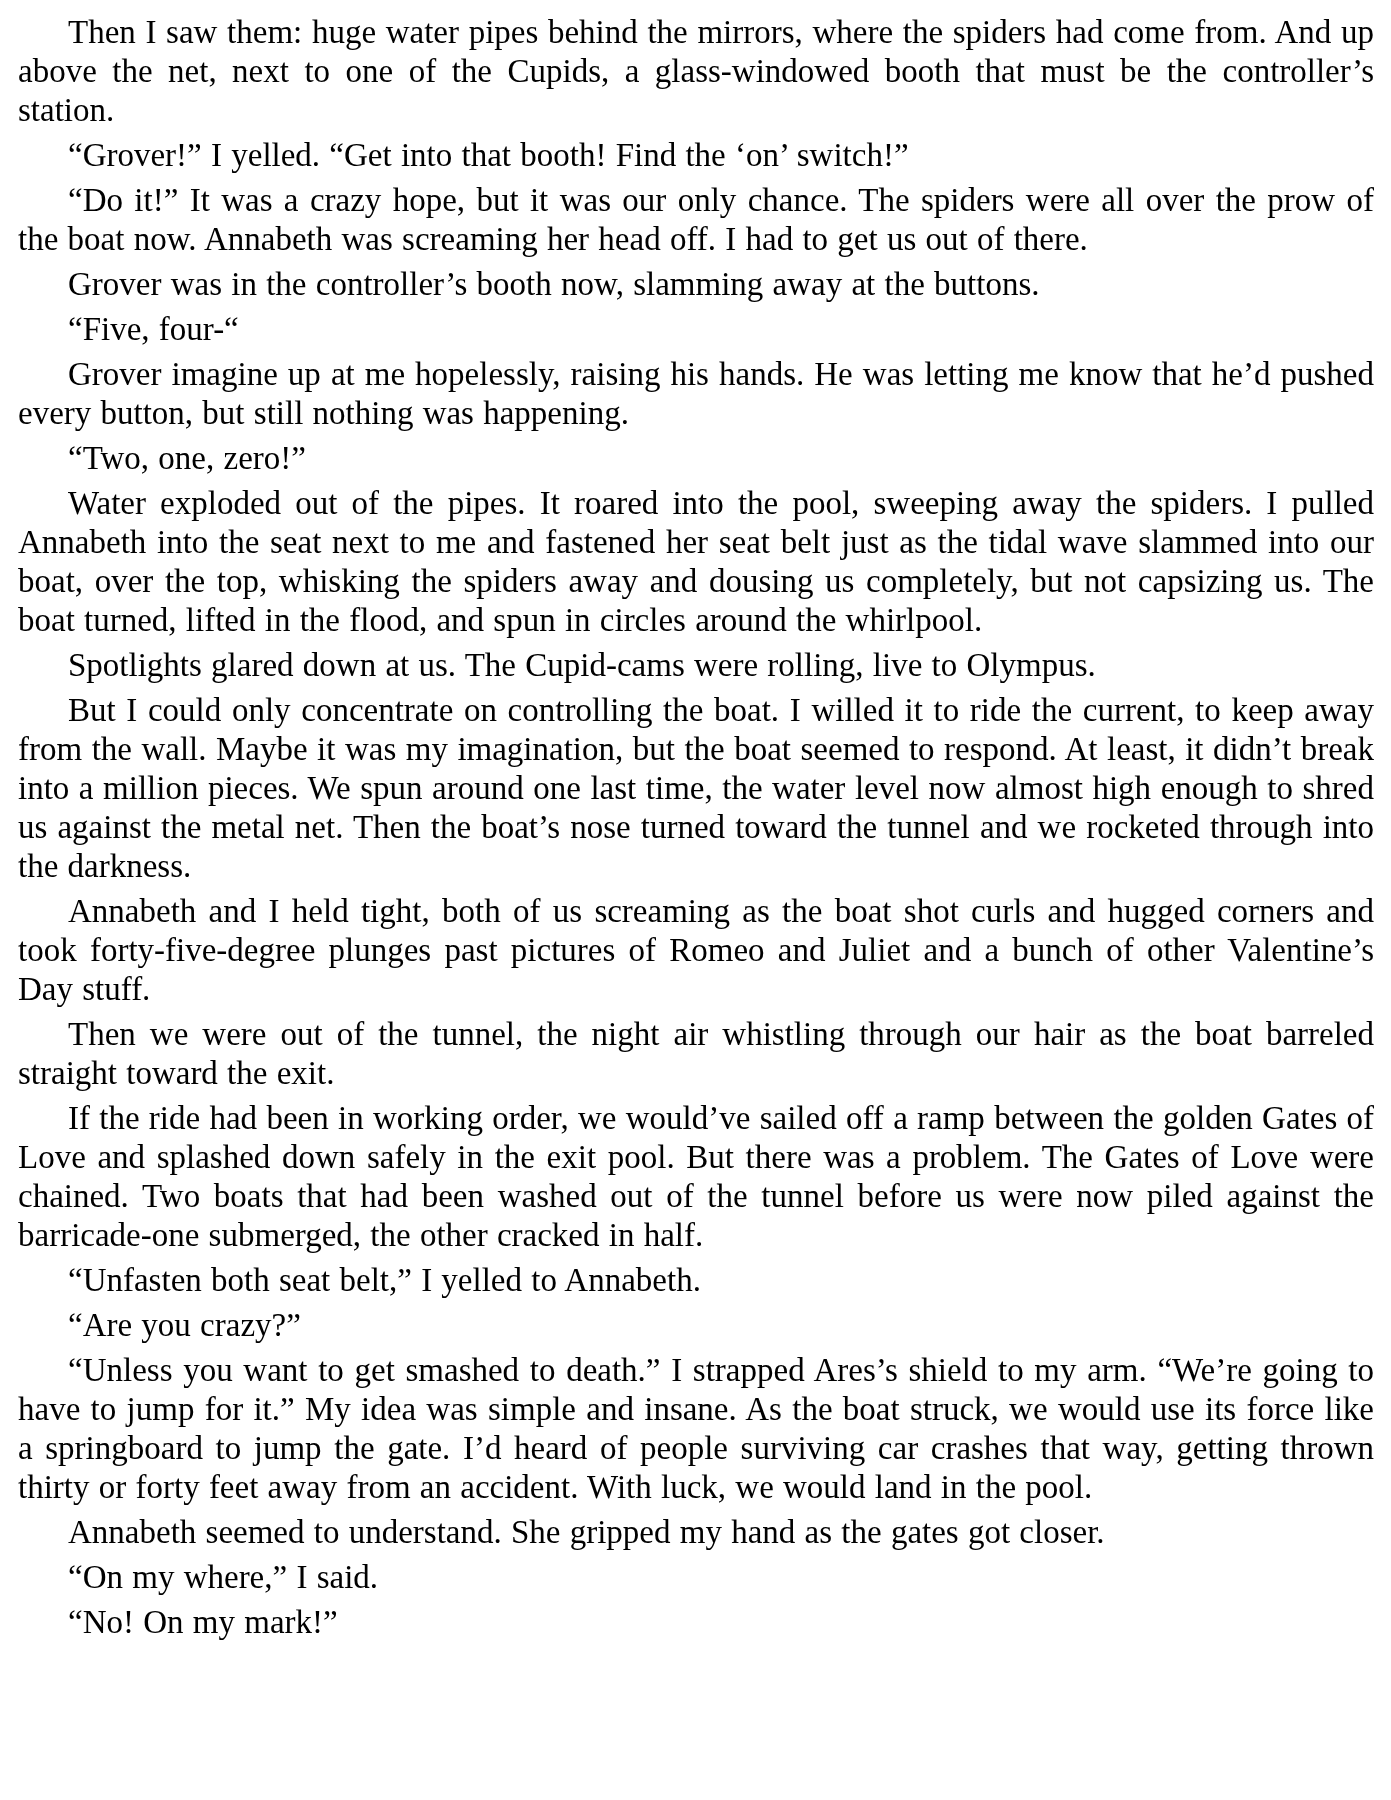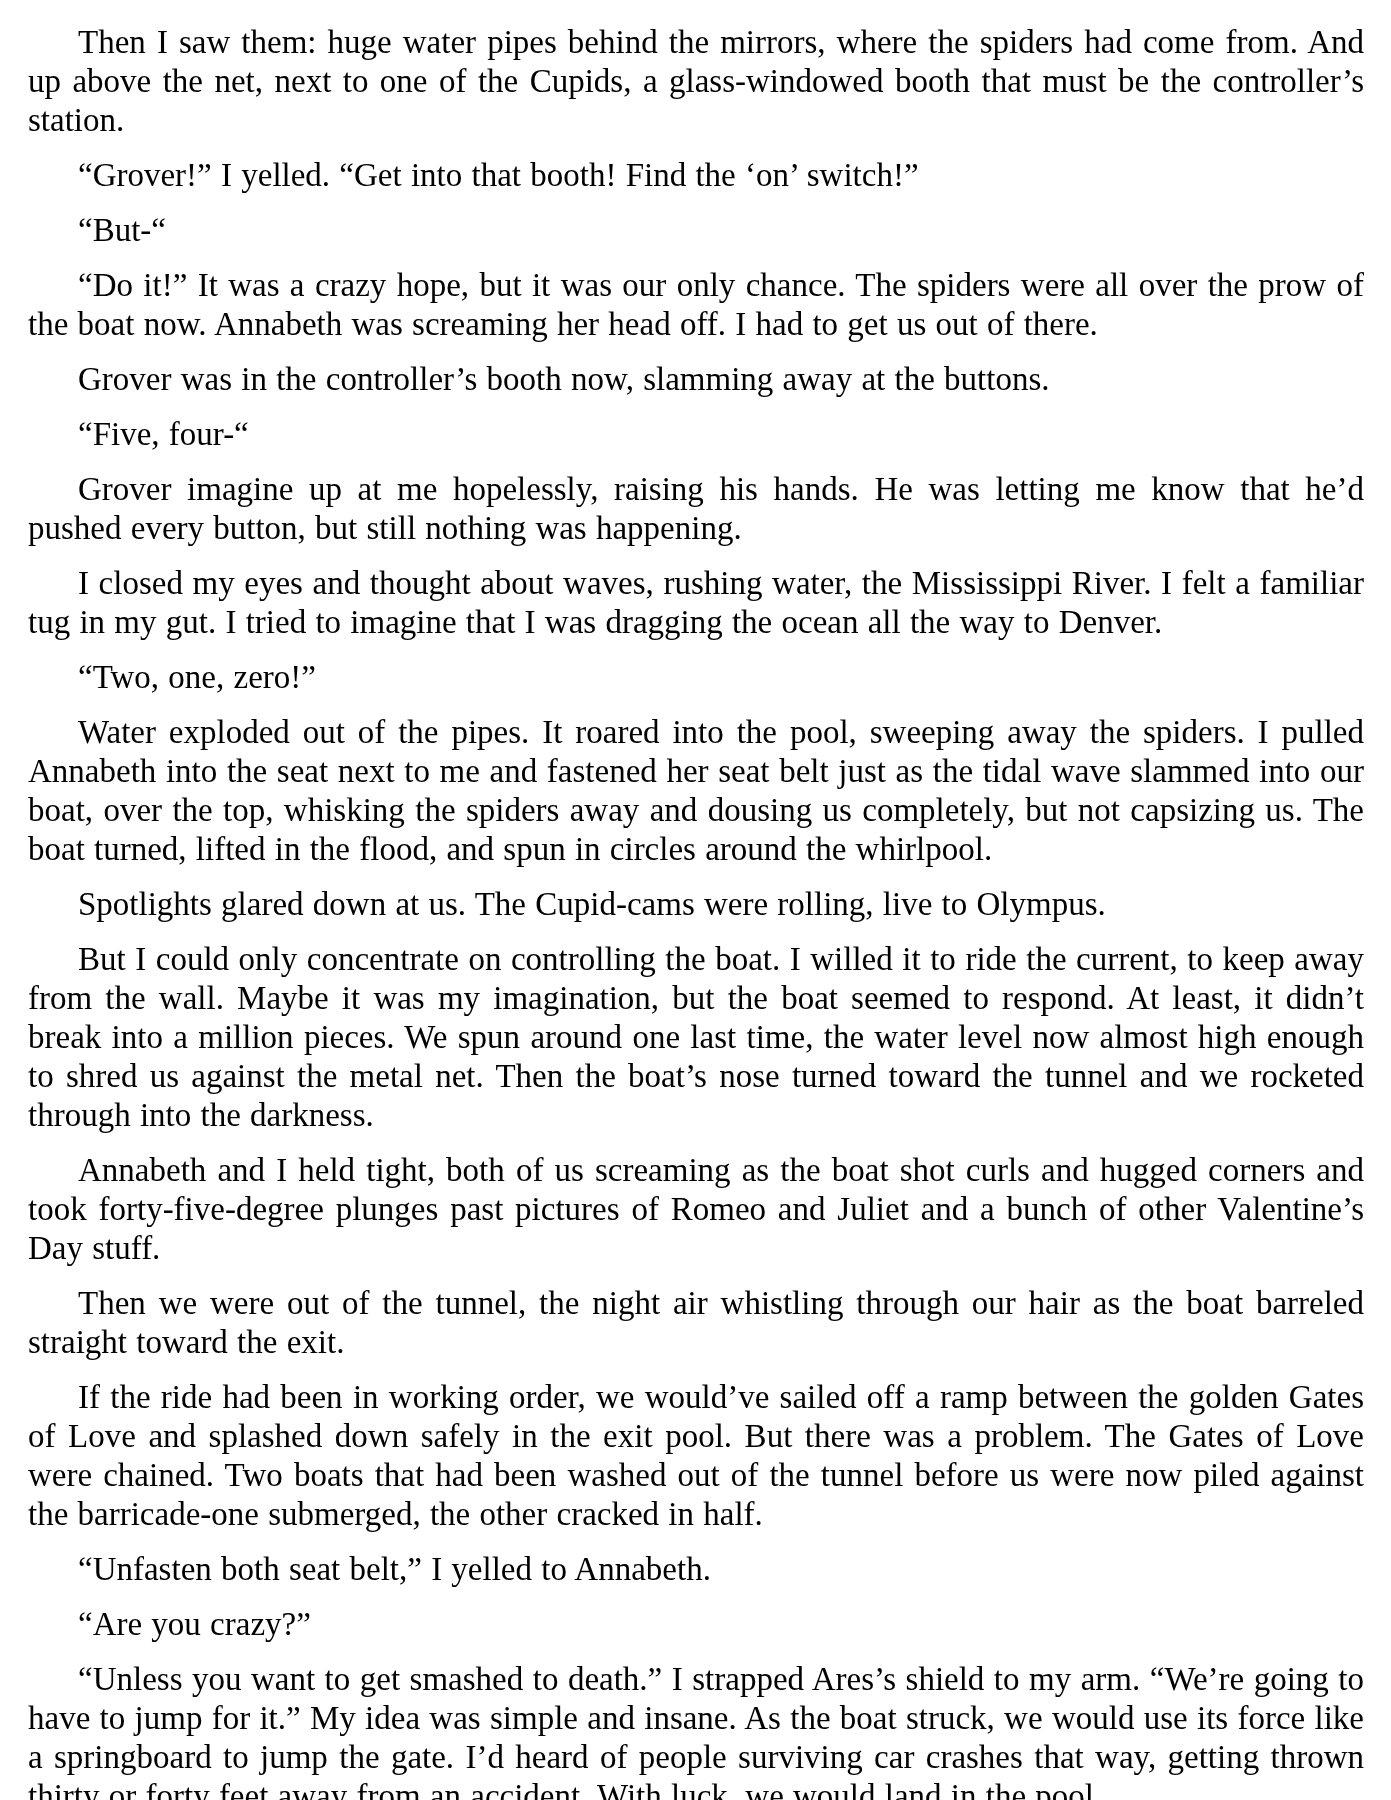--- a/index.html
+++ b/index.html
@@ -19,38 +19,36 @@
     padding: 7px 11px 0 12px;
     background: #ffffff;
     color: #000000;
     font-family: "Liberation Serif", "DejaVu Serif", serif;
     font-size: 33px;
     line-height: 39px;
     text-align: justify;
     text-justify: inter-word;
   }
   .book-page p {
-    margin: 16px;
+    margin: 6px;
     padding: 0;
     text-indent: 50px;
     word-spacing: 1px;
   }
 </style>
 </head>
 <body>
 
 <div class="book-page">
   <p>Then I saw them: huge water pipes behind the mirrors, where the spiders had come from. And up above the net, next to one of the Cupids, a glass-windowed booth that must be the controller’s station.</p>
   <p>“Grover!” I yelled. “Get into that booth! Find the ‘on’ switch!”</p>
-  <p>“But-“</p>
   <p>“Do it!” It was a crazy hope, but it was our only chance. The spiders were all over the prow of the boat now. Annabeth was screaming her head off. I had to get us out of there.</p>
   <p>Grover was in the controller’s booth now, slamming away at the buttons.</p>
   <p>“Five, four-“</p>
   <p>Grover imagine up at me hopelessly, raising his hands. He was letting me know that he’d pushed every button, but still nothing was happening.</p>
-  <p>I closed my eyes and thought about waves, rushing water, the Mississippi River. I felt a familiar tug in my gut. I tried to imagine that I was dragging the ocean all the way to Denver.</p>
   <p>“Two, one, zero!”</p>
   <p>Water exploded out of the pipes. It roared into the pool, sweeping away the spiders. I pulled Annabeth into the seat next to me and fastened her seat belt just as the tidal wave slammed into our boat, over the top, whisking the spiders away and dousing us completely, but not capsizing us. The boat turned, lifted in the flood, and spun in circles around the whirlpool.</p>
   <p>Spotlights glared down at us. The Cupid-cams were rolling, live to Olympus.</p>
   <p>But I could only concentrate on controlling the boat. I willed it to ride the current, to keep away from the wall. Maybe it was my imagination, but the boat seemed to respond. At least, it didn’t break into a million pieces. We spun around one last time, the water level now almost high enough to shred us against the metal net. Then the boat’s nose turned toward the tunnel and we rocketed through into the darkness.</p>
   <p>Annabeth and I held tight, both of us screaming as the boat shot curls and hugged corners and took forty-five-degree plunges past pictures of Romeo and Juliet and a bunch of other Valentine’s Day stuff.</p>
   <p>Then we were out of the tunnel, the night air whistling through our hair as the boat barreled straight toward the exit.</p>
   <p>If the ride had been in working order, we would’ve sailed off a ramp between the golden Gates of Love and splashed down safely in the exit pool. But there was a problem. The Gates of Love were chained. Two boats that had been washed out of the tunnel before us were now piled against the barricade-one submerged, the other cracked in half.</p>
   <p>“Unfasten both seat belt,” I yelled to Annabeth.</p>
   <p>“Are you crazy?”</p>
   <p>“Unless you want to get smashed to death.” I strapped Ares’s shield to my arm. “We’re going to have to jump for it.” My idea was simple and insane. As the boat struck, we would use its force like a springboard to jump the gate. I’d heard of people surviving car crashes that way, getting thrown thirty or forty feet away from an accident. With luck, we would land in the pool.</p>

